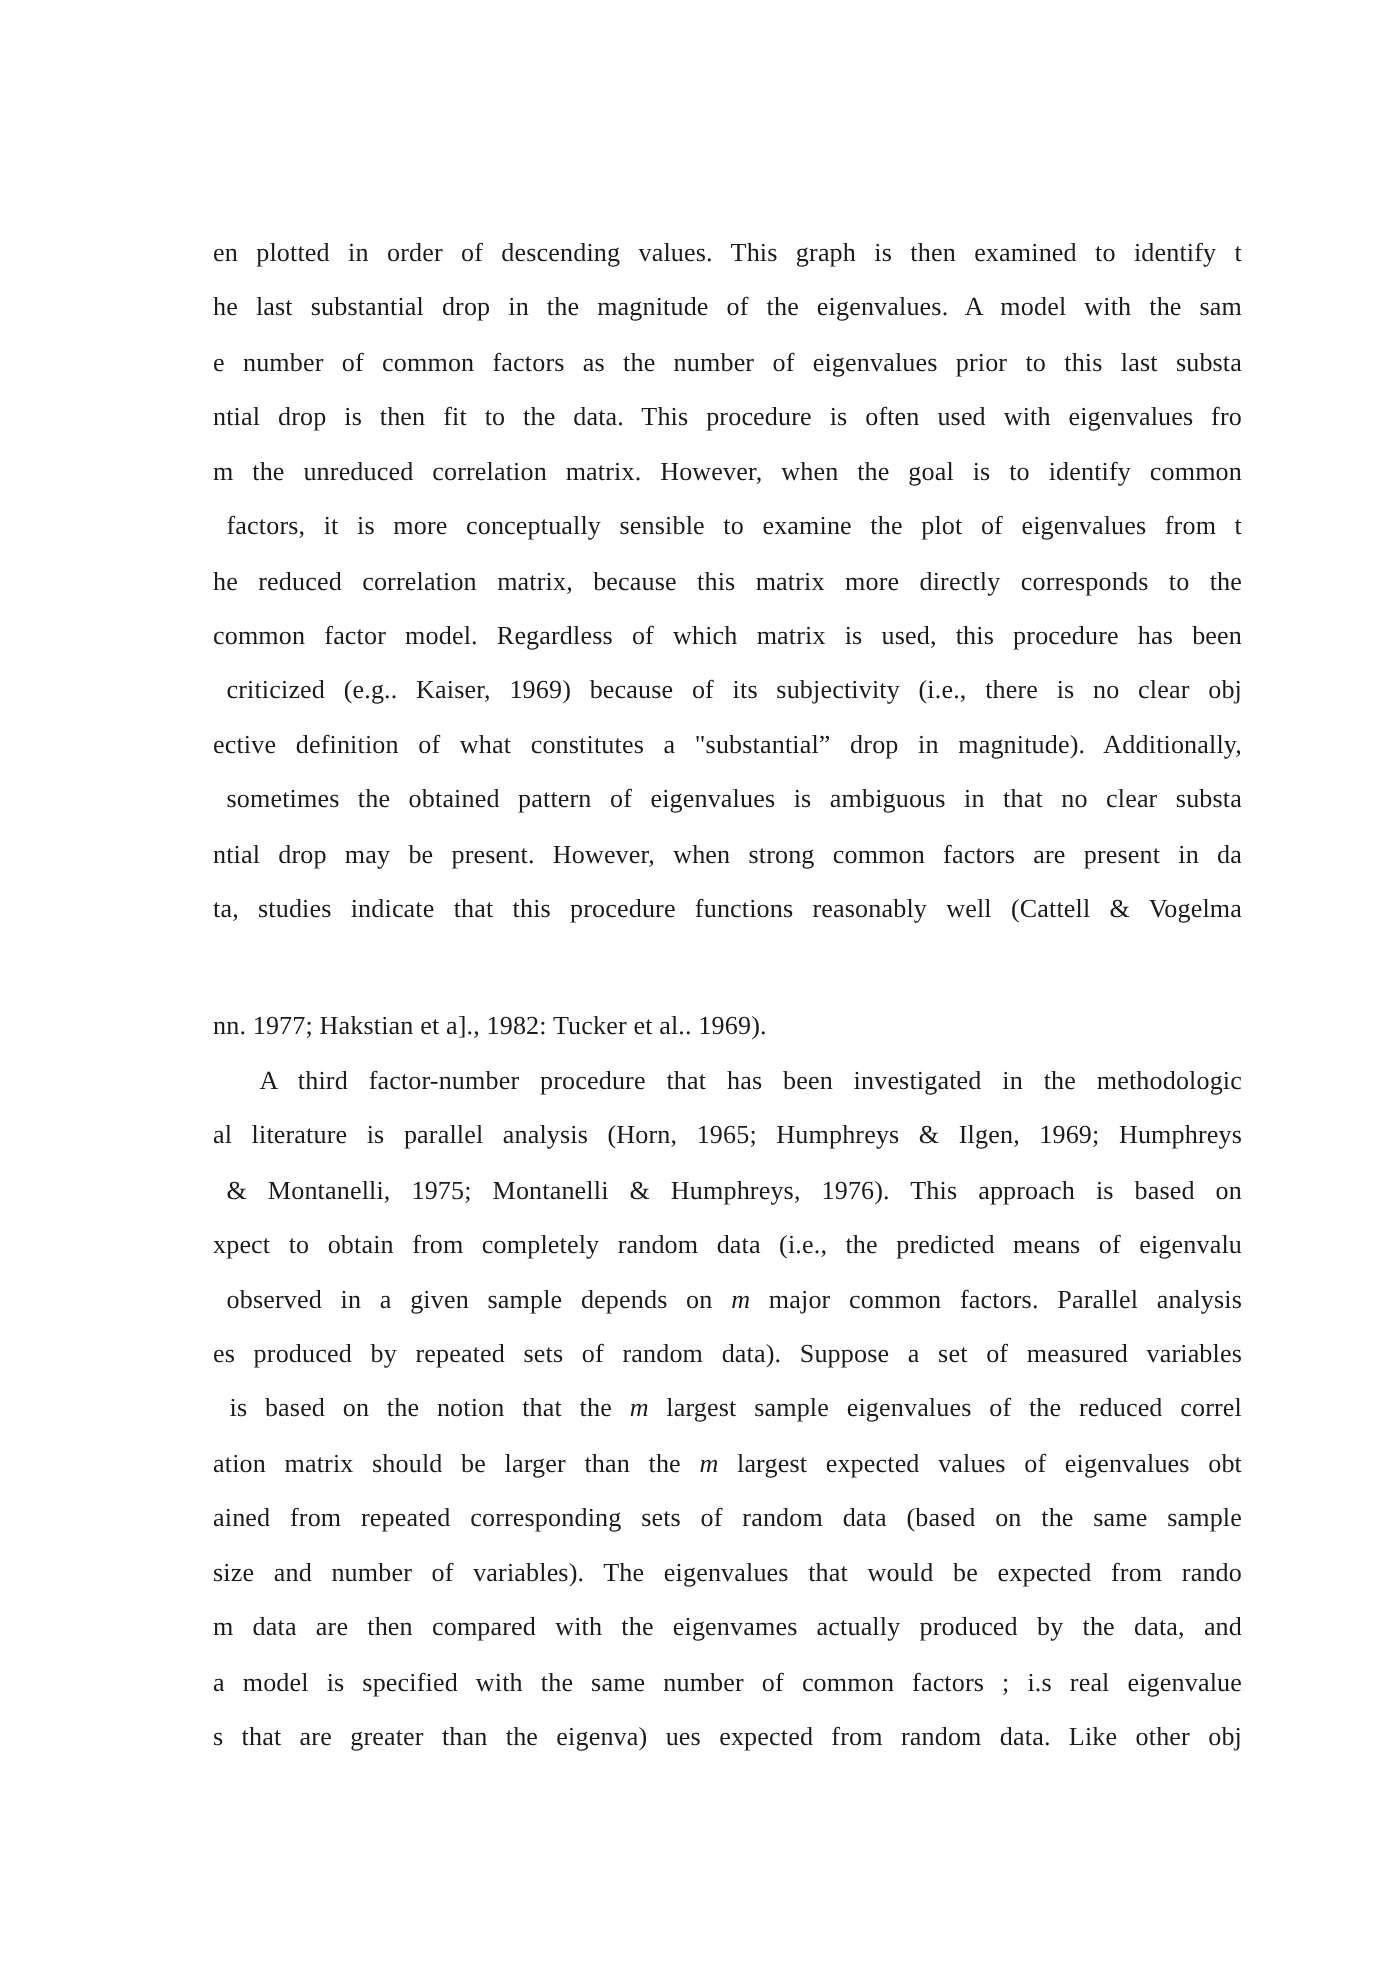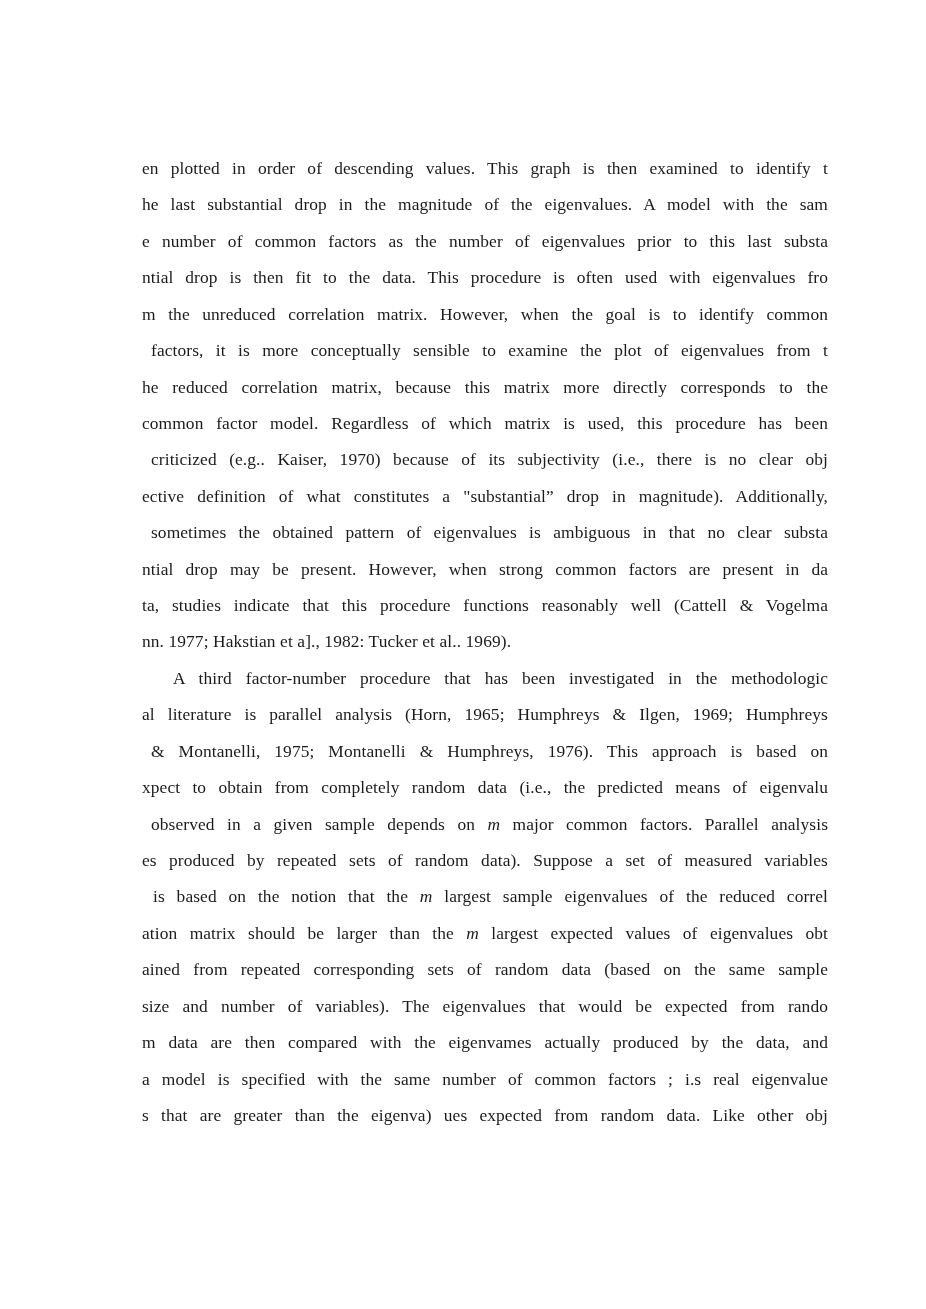--- a/index.html
+++ b/index.html
@@ -32,38 +32,39 @@
     height: 36.43px;
     line-height: 36.43px;
     text-align: justify;
     text-align-last: justify;
     white-space: nowrap;
     overflow: hidden;
   }
   .line.short {
     text-align: center;
     text-align-last: left;
+    margin-top: 42px;
   }
   .line span.it { font-style: italic; }
 </style>
 </head>
 <body>
 
 <div class="page">
   <div class="textblock">
       <div class="paragraph">
         <div class="line">en plotted in order of descending values. This graph is then examined to identify t</div>
         <div class="line">he last substantial drop in the magnitude of the eigenvalues. A model with the sam</div>
         <div class="line">e number of common factors as the number of eigenvalues prior to this last substa</div>
         <div class="line">ntial drop is then fit to the data. This procedure is often used with eigenvalues fro</div>
         <div class="line">m the unreduced correlation matrix. However, when the goal is to identify common</div>
         <div class="line" style="padding-left: 9px;">factors, it is more conceptually sensible to examine the plot of eigenvalues from t</div>
         <div class="line">he reduced correlation matrix, because this matrix more directly corresponds to the</div>
         <div class="line">common factor model. Regardless of which matrix is used, this procedure has been</div>
-        <div class="line" style="padding-left: 9px;">criticized (e.g.. Kaiser, 1970) because of its subjectivity (i.e., there is no clear obj</div>
+        <div class="line" style="padding-left: 9px;">criticized (e.g.. Kaiser, 1969) because of its subjectivity (i.e., there is no clear obj</div>
         <div class="line">ective definition of what constitutes a "substantial” drop in magnitude). Additionally,</div>
         <div class="line" style="padding-left: 9px;">sometimes the obtained pattern of eigenvalues is ambiguous in that no clear substa</div>
         <div class="line">ntial drop may be present. However, when strong common factors are present in da</div>
         <div class="line">ta, studies indicate that this procedure functions reasonably well (Cattell &amp; Vogelma</div>
         <div class="line short">nn. 1977; Hakstian et a]., 1982: Tucker et al.. 1969).</div>
       </div>
       <div class="paragraph">
         <div class="line" style="padding-left: 31px;">A third factor-number procedure that has been investigated in the methodologic</div>
         <div class="line">al literature is parallel analysis (Horn, 1965; Humphreys &amp; Ilgen, 1969; Humphreys</div>
         <div class="line" style="padding-left: 9px;">&amp; Montanelli, 1975; Montanelli &amp; Humphreys, 1976). This approach is based on</div>

